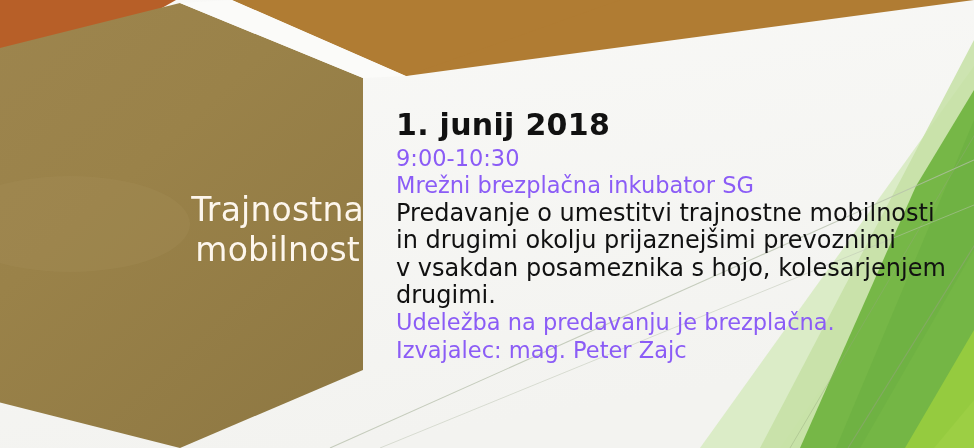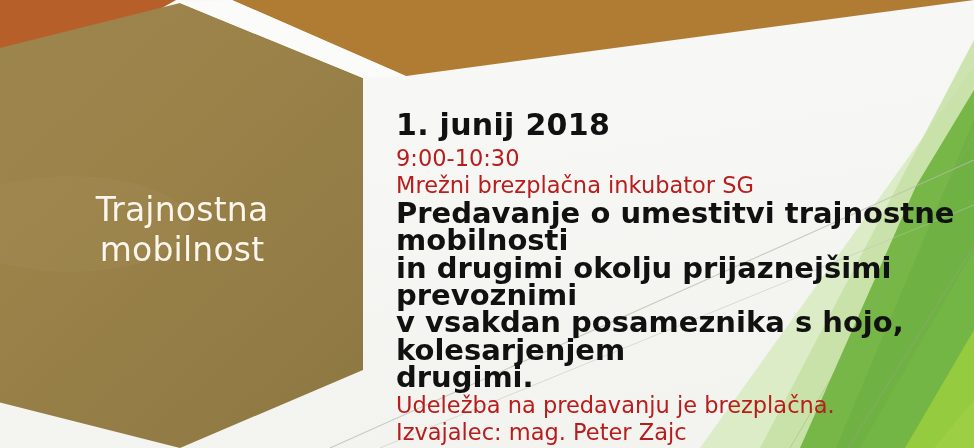--- a/index.html
+++ b/index.html
@@ -26,21 +26,21 @@
   }
   
   #hex-title {
     position: absolute;
     left: 0px;
     top: 180px;
     width: 364px;
     height: 100px;
     display: flex;
     align-items: center;
-    justify-content: center;
+    justify-content: flex-end;
     text-align: center;
     z-index: 5;
     pointer-events: none;
   }
   #hex-title .hex-text {
     color: #fdf6ec;
     font-size: 33px;
     line-height: 1.22;
     font-weight: 400;
     letter-spacing: 0.2px;
@@ -53,33 +53,33 @@
     left: 396px;
     top: 106px;
     width: 575px;
     z-index: 6;
     color: #111111;
   }
   #body-text .ln {
     font-size: 22.5px;
     line-height: 27.4px;
     white-space: nowrap;
-    color: #b91c1c;
+    color: #8b5cf6;
   }
   #body-text .headline {
     font-size: 30px;
     line-height: 38px;
     font-weight: bold;
     letter-spacing: 0.3px;
     margin-bottom: 1px;
   }
   #body-text .para {
-    font-size: 29px;
+    font-size: 24px;
     line-height: 27.4px;
-    font-weight: bold;
+    font-weight: normal;
   }
 </style>
 </head>
 <body>
 
 <div id="slide">
 
   <svg id="bg-svg" viewBox="0 0 974 448" preserveAspectRatio="none">
     <defs>
       <linearGradient id="hexgrad" x1="0" y1="0" x2="1" y2="1">

